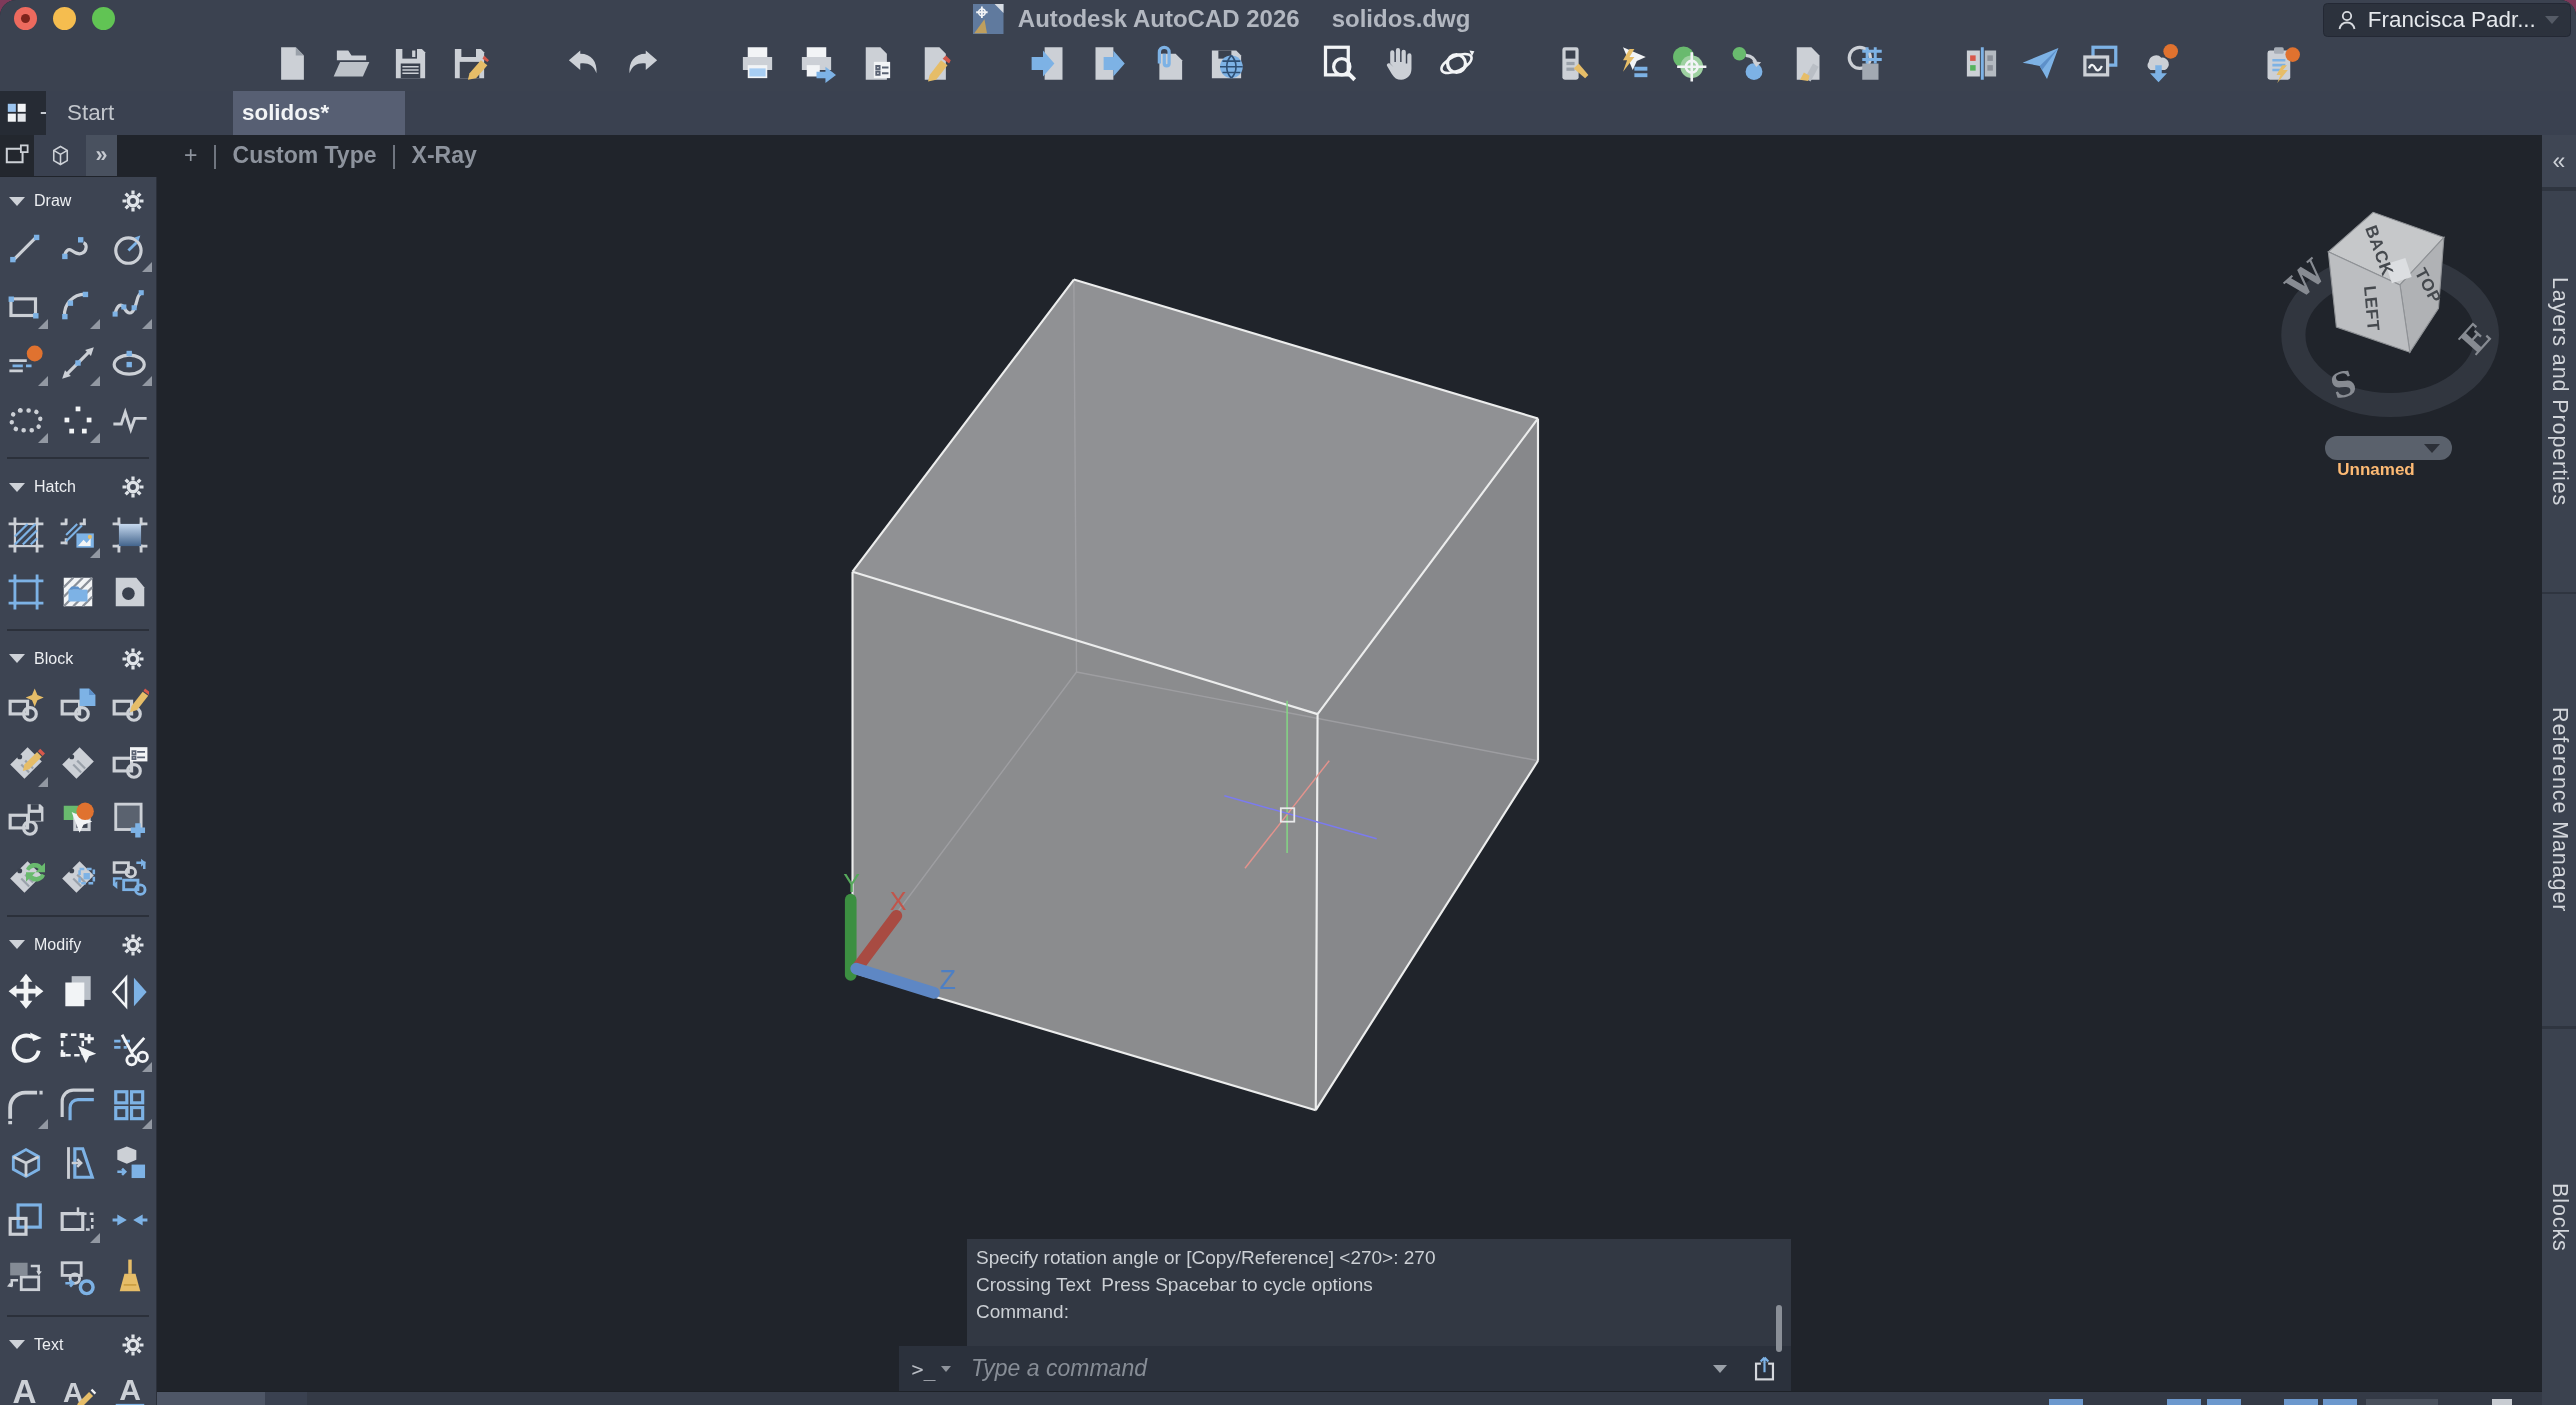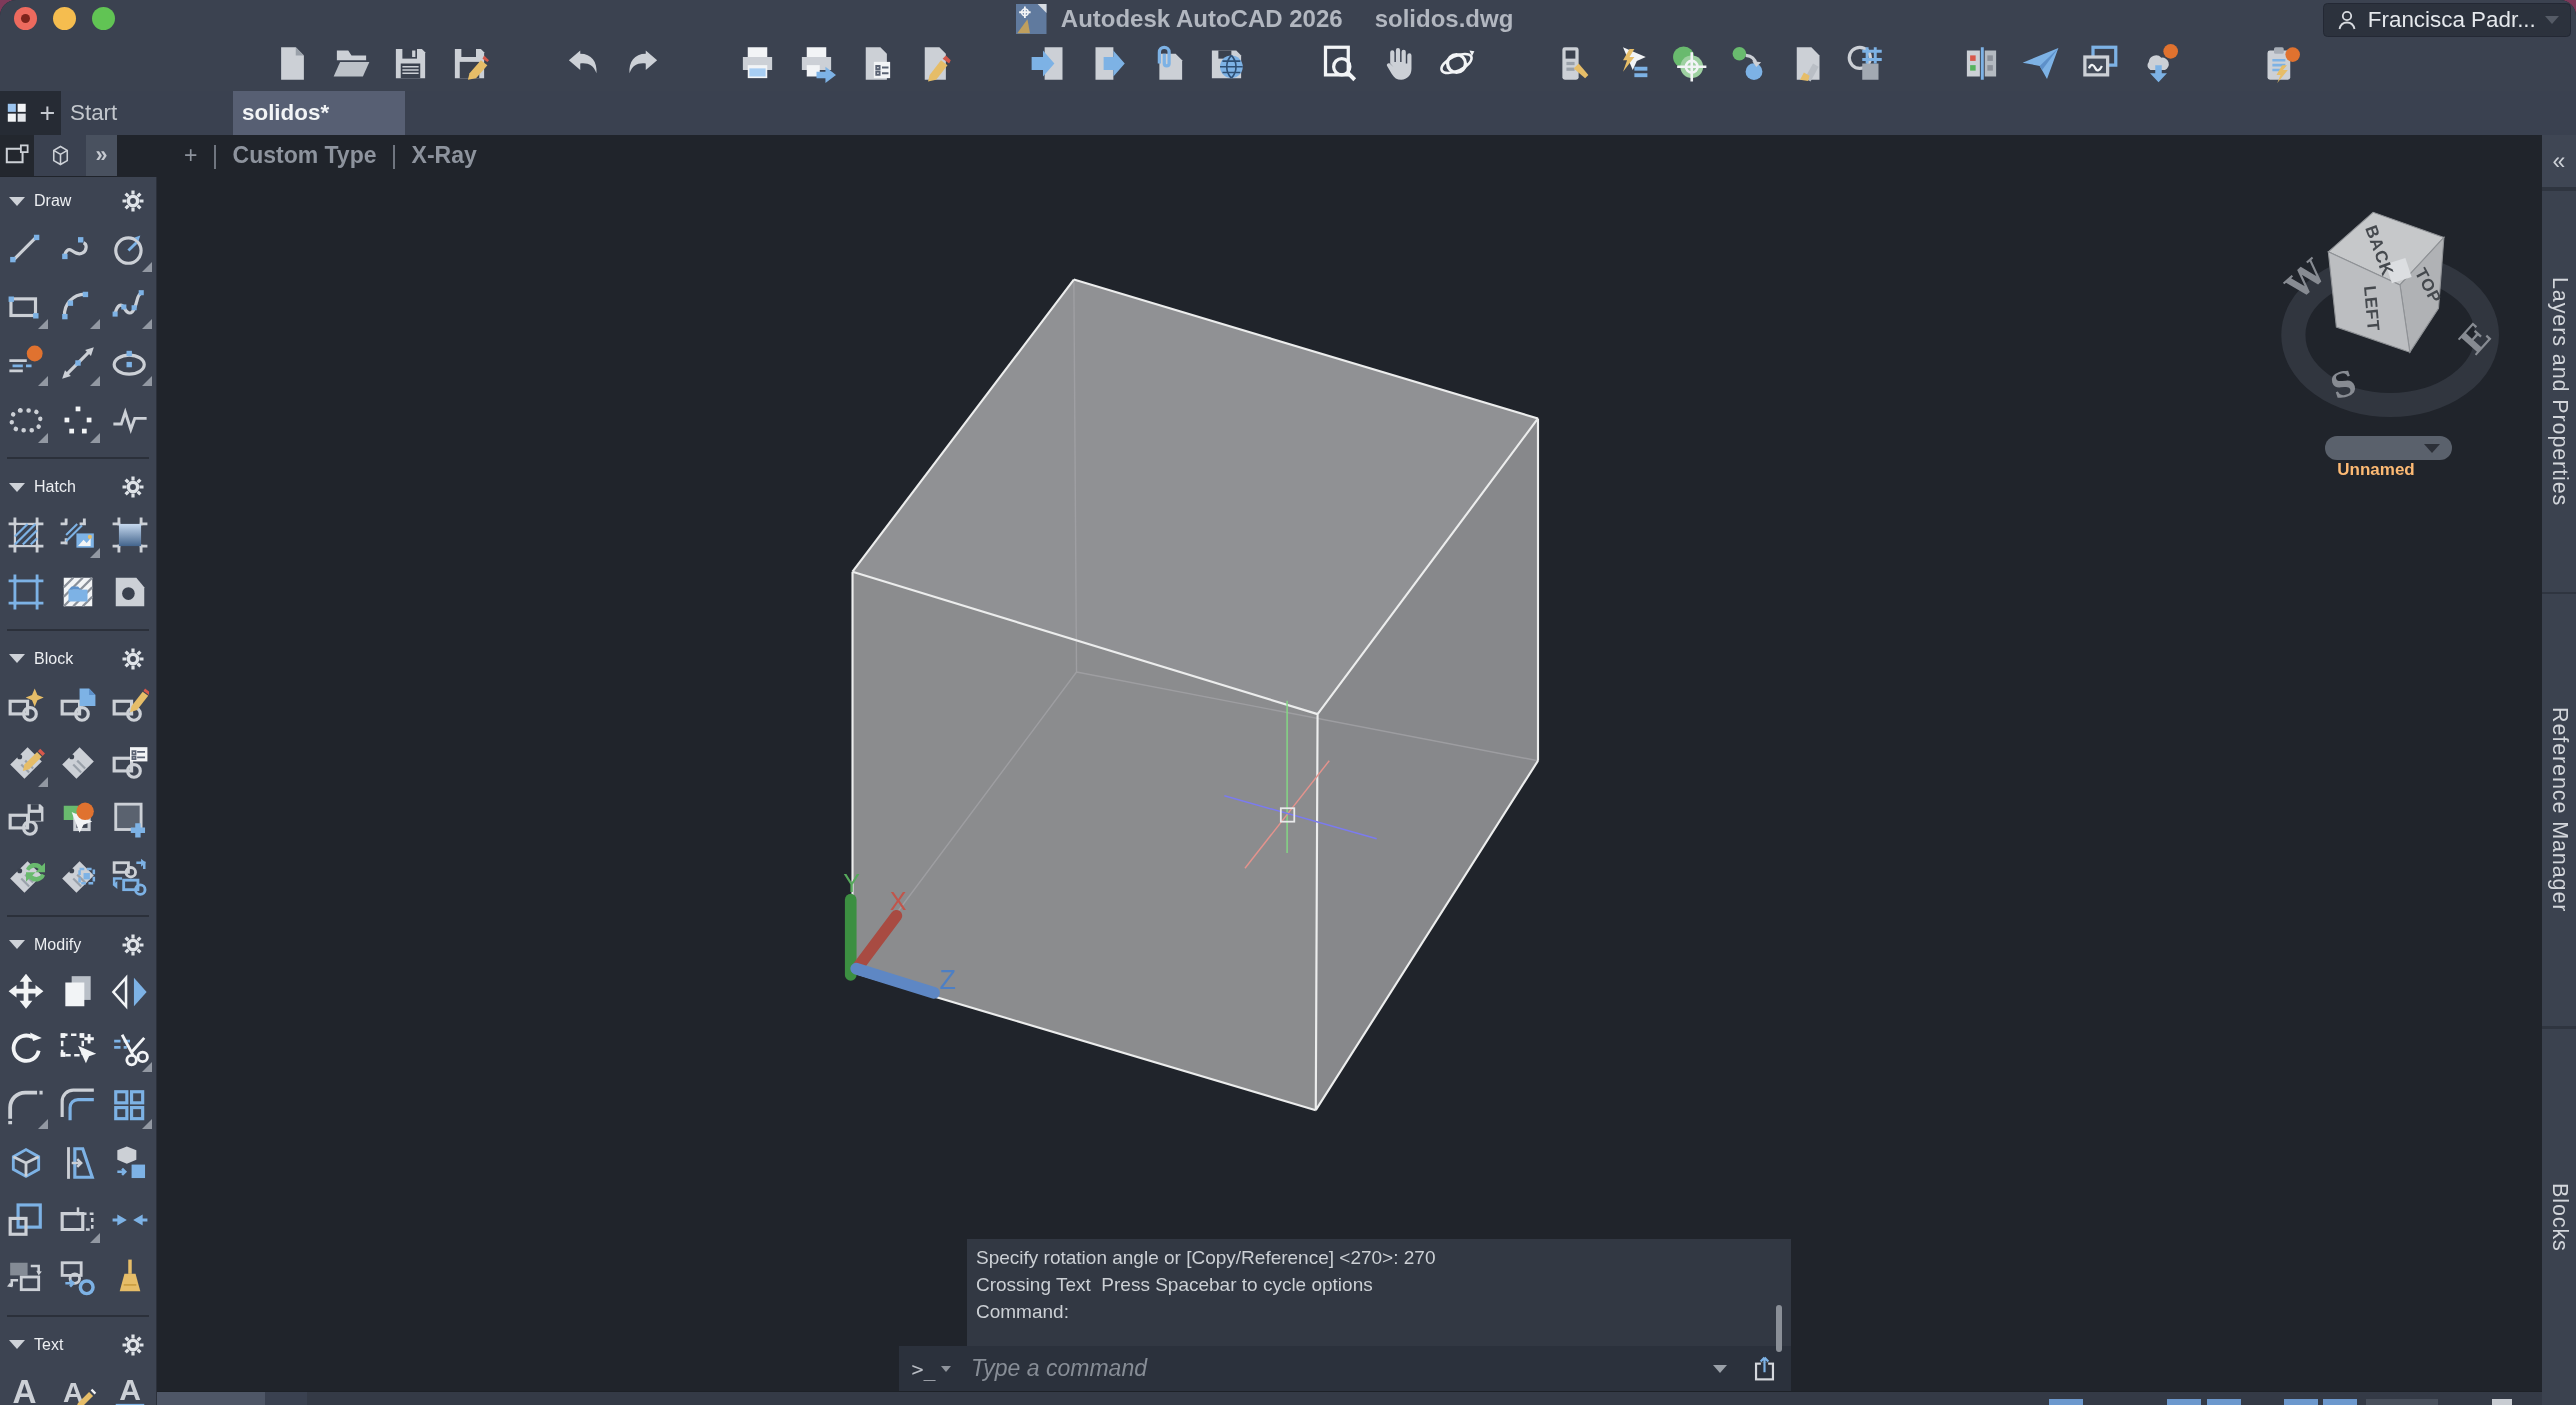--- a/index.html
+++ b/index.html
@@ -7,41 +7,41 @@
   #window{position:absolute;left:0;top:0;width:2576px;height:1405px;border-radius:16px 16px 0 0;overflow:hidden;background:#20242b;}
 
   
   .titlebar{position:absolute;left:0;top:0;width:2576px;height:38px;background:#3b4250;z-index:30;}
   .lights{position:absolute;left:14.3px;top:7.2px;display:flex;gap:16px;}
   .light{width:23px;height:23px;border-radius:50%;position:relative;}
   .light.red{background:#ed6a5e;}
   .light.red::after{content:"";position:absolute;left:7.2px;top:7.2px;width:9px;height:9px;border-radius:50%;background:#7e241c;}
   .light.yellow{background:#f5bd4f;}
   .light.green{background:#61c454;}
-  .title-wrap{position:absolute;left:1016px;top:0;height:38px;display:flex;align-items:center;}
+  .title-wrap{position:absolute;left:973px;top:0;height:38px;display:flex;align-items:center;}
   .appicon{width:30.5px;height:30.5px;margin-right:14.3px;}
   .apptitle,.doctitle{font-size:24px;font-weight:bold;color:#b2b7c0;white-space:pre;}
   .doctitle{margin-left:32px;}
   .userchip{position:absolute;right:5.4px;top:2.7px;height:32px;background:#2c323d;border:0.9px solid #232834;border-radius:4.5px;display:flex;align-items:center;padding:0 10.8px;gap:9px;}
   .username{font-size:22.4px;color:#e5e8ec;}
   .ucaret{width:0;height:0;border-left:7.2px solid transparent;border-right:7.2px solid transparent;border-top:8px solid #555b66;}
 
   
   .toolbar{position:absolute;left:0;top:38px;width:2576px;height:53px;background:#3b4250;border-bottom:0.9px solid #2c313b;z-index:30;}
   .tgroup{position:absolute;top:5.4px;display:flex;gap:18px;}
   .tbtn{width:41px;height:41px;display:flex;align-items:center;justify-content:center;}
   .tbtn svg{width:39px;height:39px;}
 
   
   .tabrow{position:absolute;left:0;top:91px;width:2576px;height:44px;background:#3a4150;z-index:30;}
   .tile-grid{position:absolute;left:0;top:0;width:34px;height:44px;background:#262b34;display:flex;align-items:center;justify-content:center;}
   .tile-grid svg{width:21.5px;height:21.5px;}
   .tile-plus{position:absolute;left:34px;top:0;width:27px;height:44px;background:#262b34;color:#c6cad1;font-size:27px;display:flex;align-items:center;justify-content:center;}
   .ftab{position:absolute;top:0;height:44px;display:flex;align-items:center;font-size:22.4px;box-sizing:border-box;}
-  .ftab.start{left:61px;width:172px;color:#c3c7cd;padding-left:9px;background:#3a4150;}
+  .ftab.start{left:46px;width:172px;color:#c3c7cd;padding-left:21px;background:#3a4150;}
   .ftab.active{left:233px;width:172px;color:#f2f4f6;font-weight:bold;padding-left:9px;background:#575f73;}
 
   
   .viewport{position:absolute;left:157px;top:135px;width:2385px;height:1256px;background:#20242b;}
   .vp-strip{position:absolute;left:0;top:135px;width:157px;height:41px;background:#20242b;}
   .vtile{position:absolute;top:135px;height:41px;display:flex;align-items:center;justify-content:center;z-index:20;}
   .vtile svg{width:27px;height:27px;}
   .vtile.t1{left:0;width:34px;background:#23272e;}
   .vtile.t2{left:34px;width:52px;background:#3a4150;}
   .vtile.t3{left:86px;width:31px;background:#49515f;color:#c6cad1;font-size:21.5px;font-weight:bold;}

